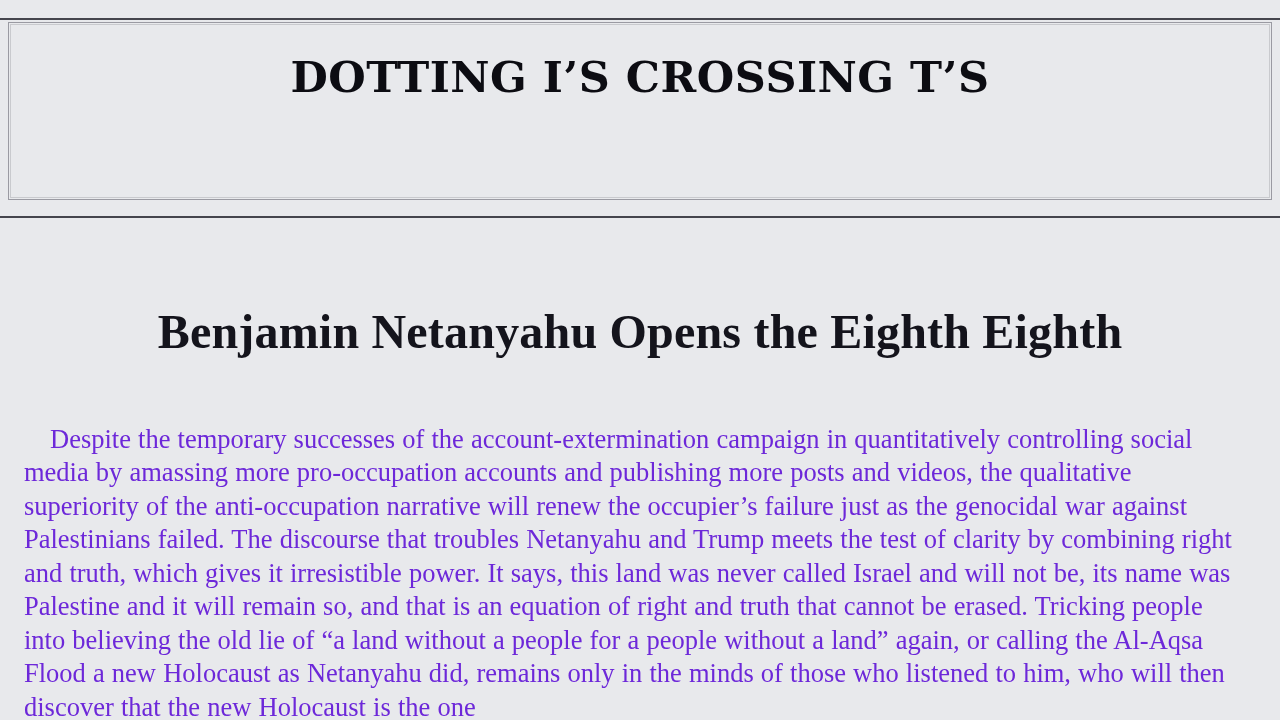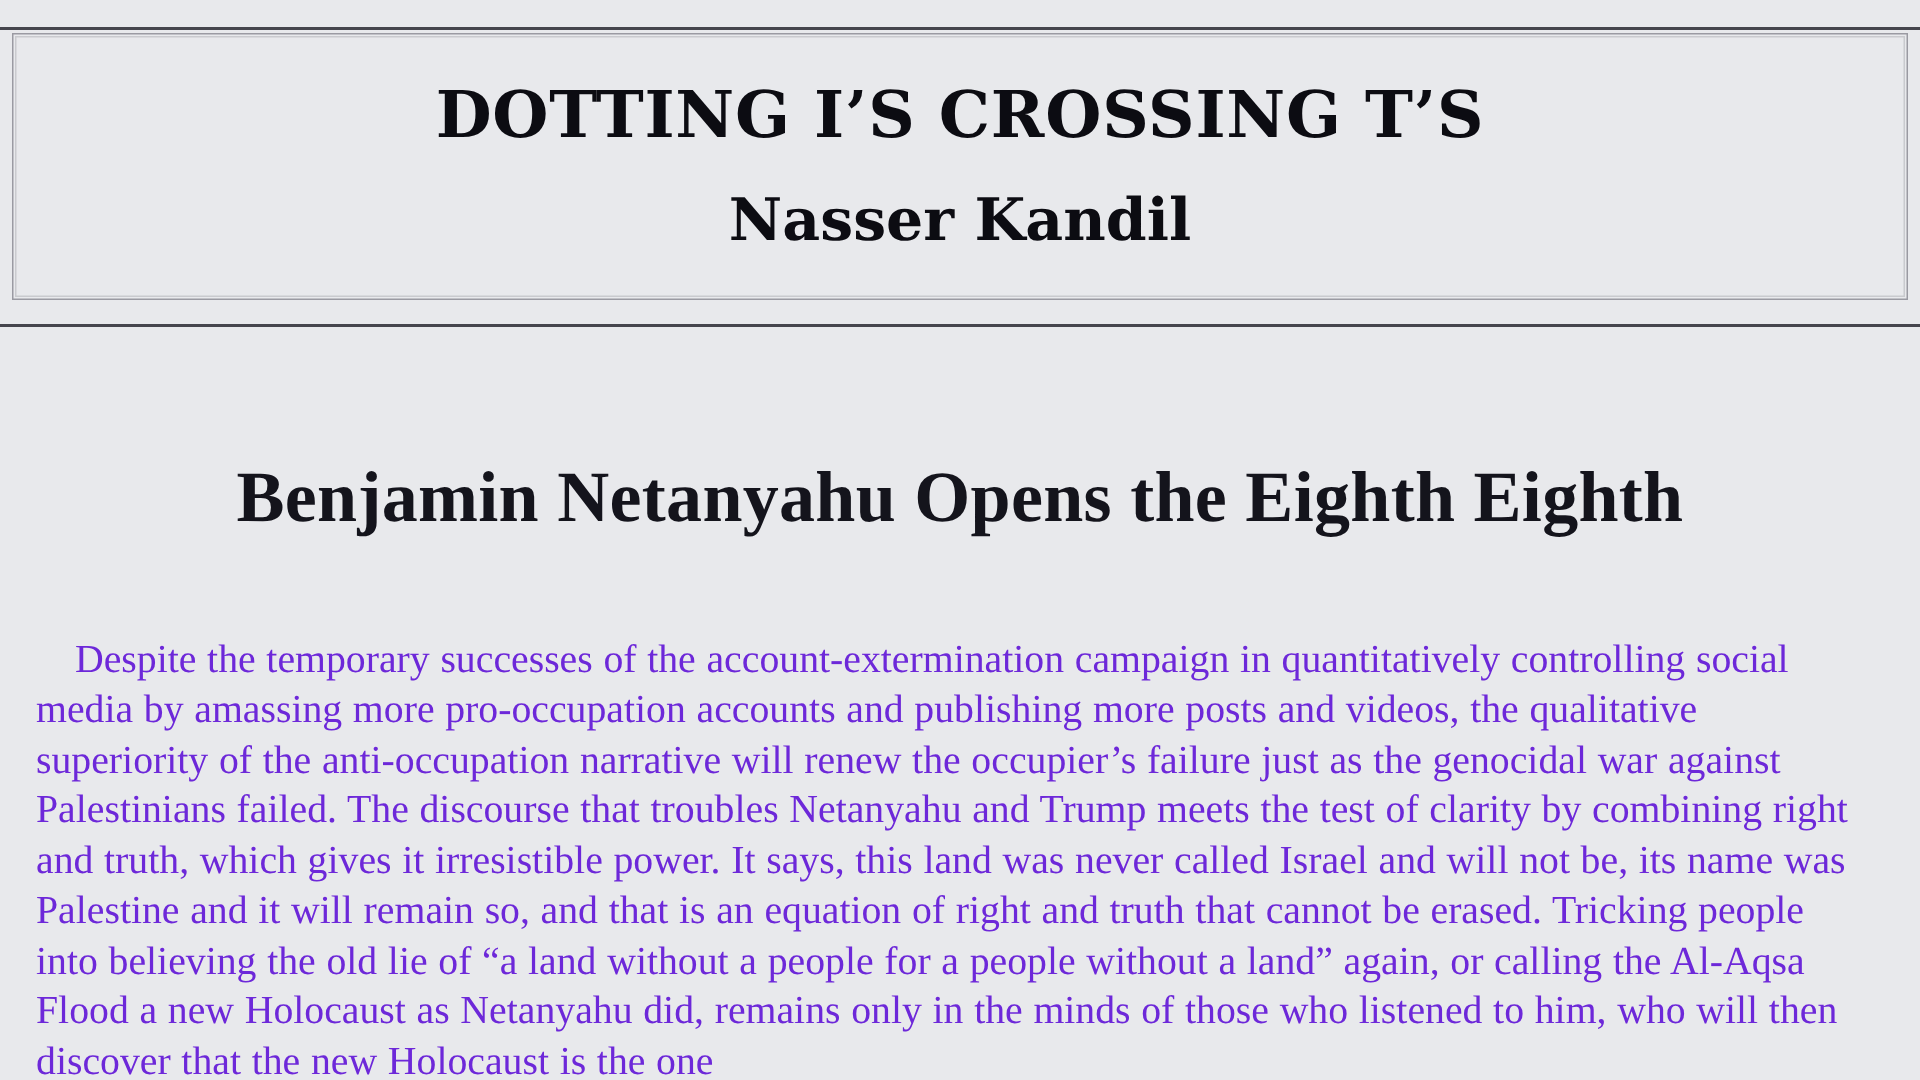--- a/index.html
+++ b/index.html
@@ -114,21 +114,20 @@
 </head>
 <body>
 
 <div class="page">
 
   <div class="rule-top"></div>
 
   <div class="masthead">
     <div class="masthead-inner"></div>
     <div class="masthead-title">DOTTING I’S CROSSING T’S</div>
-    <div class="masthead-author">Nasser Kandil</div>
   </div>
 
   <div class="rule-mid"></div>
 
   <h1 class="article-title">Benjamin Netanyahu Opens the Eighth Eighth</h1>
 
   <p class="article-body">Despite the temporary successes of the account-extermination campaign in quantitatively controlling social media by amassing more pro-occupation accounts and publishing more posts and videos, the qualitative superiority of the anti-occupation narrative will renew the occupier’s failure just as the genocidal war against Palestinians failed. The discourse that troubles Netanyahu and Trump meets the test of clarity by combining right and truth, which gives it irresistible power. It says, this land was never called Israel and will not be, its name was Palestine and it will remain so, and that is an equation of right and truth that cannot be erased. Tricking people into believing the old lie of “a land without a people for a people without a land” again, or calling the Al-Aqsa Flood a new Holocaust as Netanyahu did, remains only in the minds of those who listened to him, who will then discover that the new Holocaust is the one</p>
 
 </div>
 

